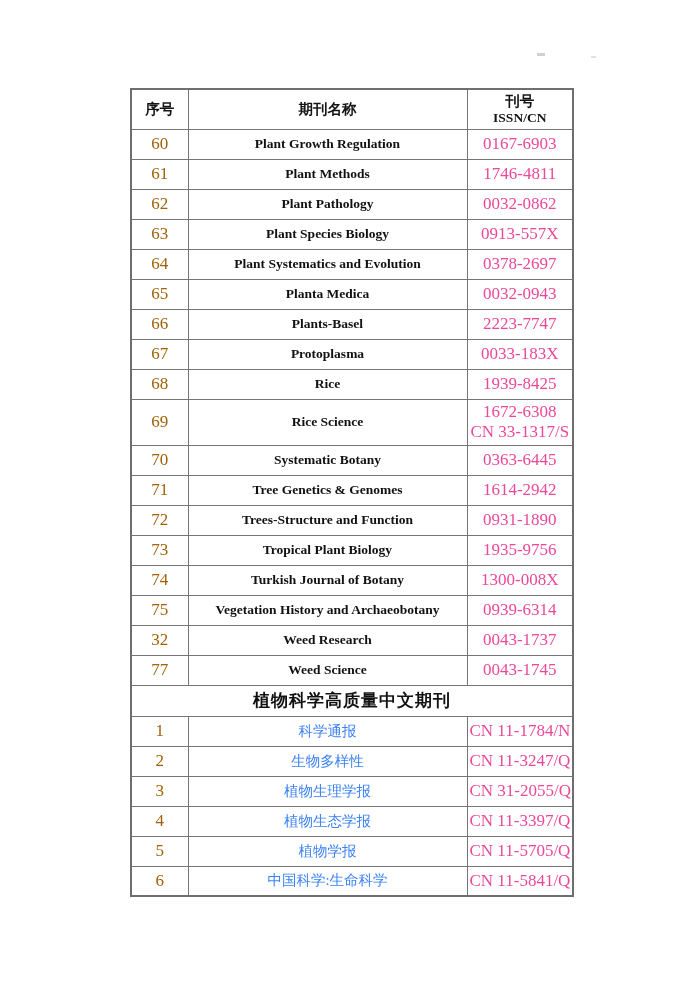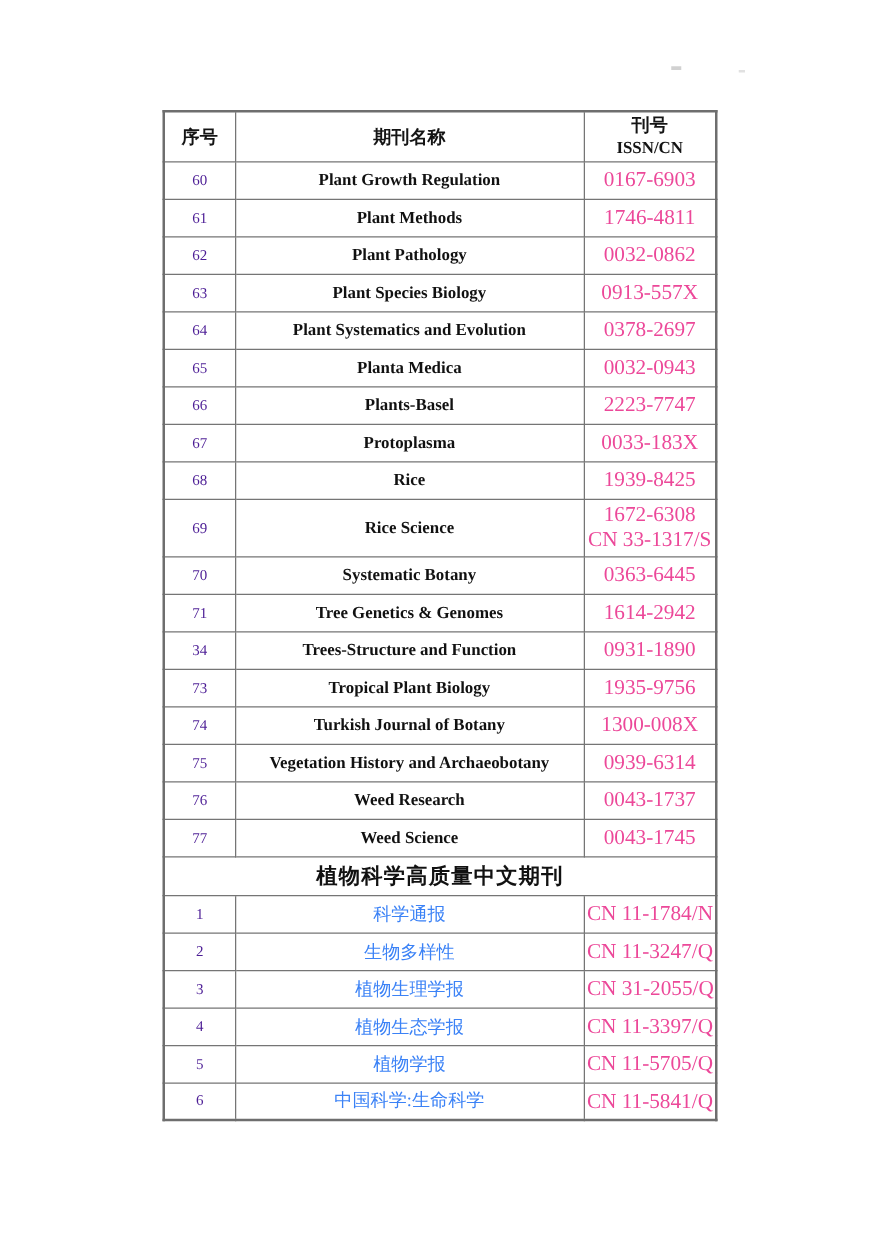--- a/index.html
+++ b/index.html
@@ -56,22 +56,22 @@
 
   th.hdr {
     font-weight: bold;
     font-size: 14.5px;
     color: #141414;
   }
   th.hdr .hline { line-height: 1.18; font-size: 13.5px; }
   th.hdr .hline.cn { font-size: 14.5px; }
 
   td.idx {
-    font-size: 12px;
-    color: #4c1d95;
+    font-size: 17px;
+    color: #a16207;
   }
   td.name-en {
     font-weight: bold;
     font-size: 13.5px;
     color: #111111;
   }
   td.name-cn {
     font-size: 14.5px;
     font-weight: normal;
     color: #3b82f6;
@@ -171,41 +171,41 @@
       <td class="idx">70</td>
       <td class="name-en">Systematic Botany</td>
       <td class="issn">0363-6445</td>
     </tr>
     <tr class="row">
       <td class="idx">71</td>
       <td class="name-en">Tree Genetics &amp; Genomes</td>
       <td class="issn">1614-2942</td>
     </tr>
     <tr class="row">
-      <td class="idx">34</td>
+      <td class="idx">72</td>
       <td class="name-en">Trees-Structure and Function</td>
       <td class="issn">0931-1890</td>
     </tr>
     <tr class="row">
       <td class="idx">73</td>
       <td class="name-en">Tropical Plant Biology</td>
       <td class="issn">1935-9756</td>
     </tr>
     <tr class="row">
       <td class="idx">74</td>
       <td class="name-en">Turkish Journal of Botany</td>
       <td class="issn">1300-008X</td>
     </tr>
     <tr class="row">
       <td class="idx">75</td>
       <td class="name-en">Vegetation History and Archaeobotany</td>
       <td class="issn">0939-6314</td>
     </tr>
     <tr class="row">
-      <td class="idx">76</td>
+      <td class="idx">32</td>
       <td class="name-en">Weed Research</td>
       <td class="issn">0043-1737</td>
     </tr>
     <tr class="row">
       <td class="idx">77</td>
       <td class="name-en">Weed Science</td>
       <td class="issn">0043-1745</td>
     </tr>
 
     <tr class="section-row">

